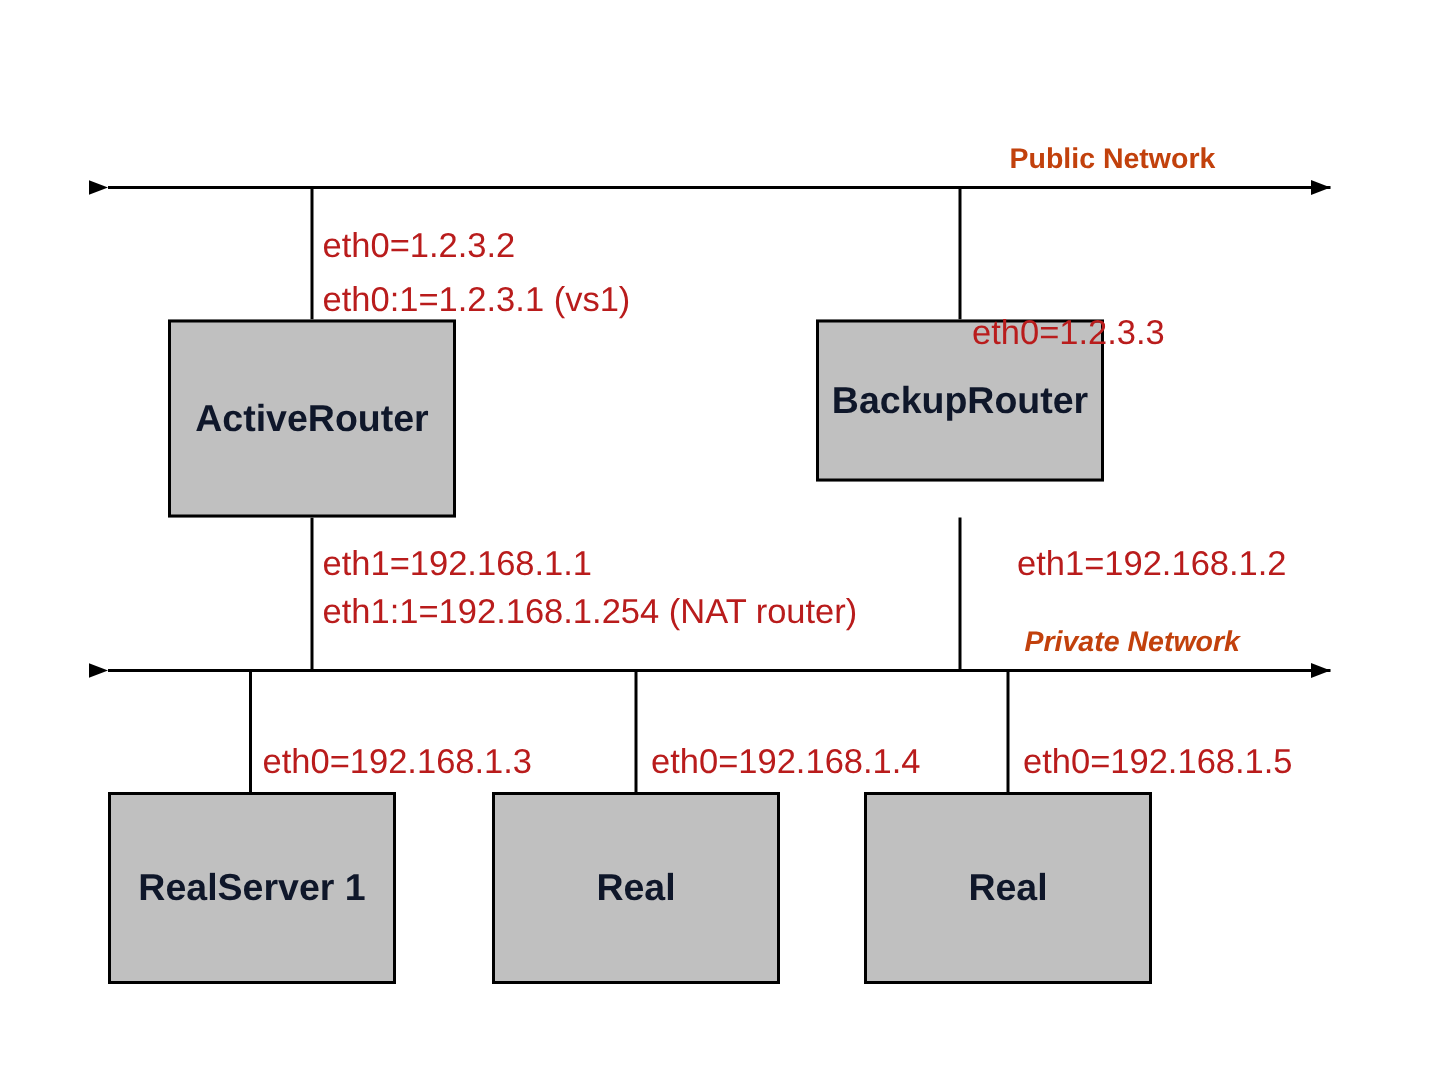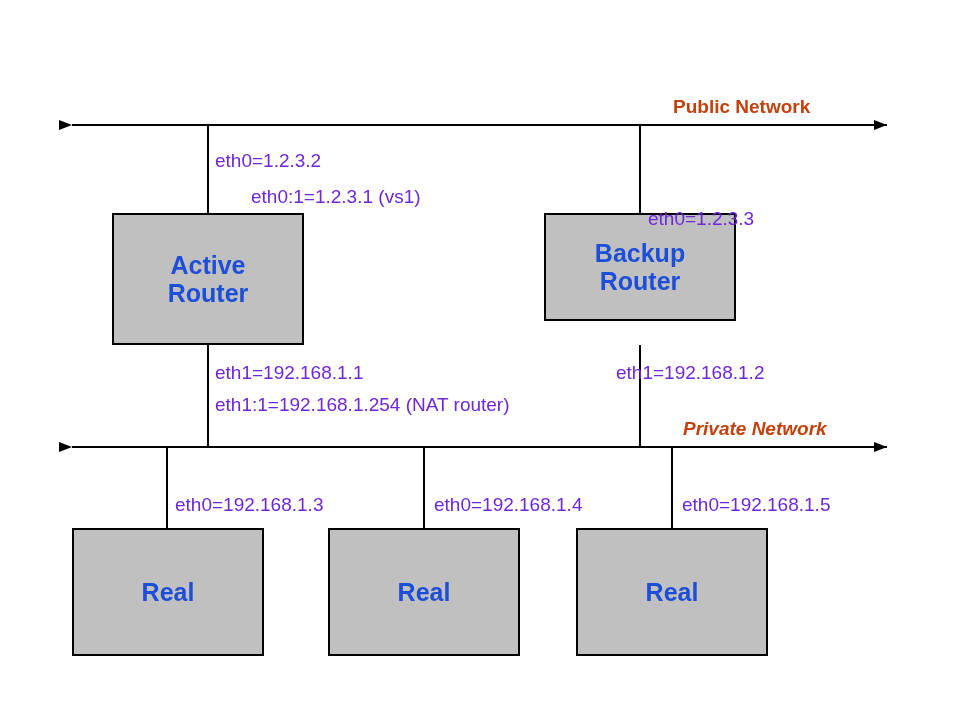--- a/index.html
+++ b/index.html
@@ -21,38 +21,38 @@
     top: 0;
     width: 959px;
     height: 719px;
   }
   .node-box {
     position: absolute;
     background: #c0c0c0;
     border: 2px solid #000000;
     box-sizing: border-box;
     display: flex;
-    flex-direction: column;
+    flex-direction: row;
     align-items: center;
     justify-content: center;
     font-weight: bold;
     font-size: 25px;
     line-height: 1.12;
-    color: #1d4ed8;
+    color: #0f172a;
     text-align: center;
     z-index: 3;
   }
   .node-line {
     display: block;
     white-space: nowrap;
   }
   .ann {
     position: absolute;
-    font-size: 19px;
-    color: #6d28d9;
+    font-size: 23px;
+    color: #b91c1c;
     white-space: nowrap;
     z-index: 4;
   }
   .bus-label {
     position: absolute;
     font-size: 19px;
     font-weight: bold;
     color: #c2410c;
     white-space: nowrap;
     z-index: 4;
@@ -91,35 +91,36 @@
       <div class="node-box" style="left: 112px; top: 213px; width: 192px; height: 132px;">
         <span class="node-line">Active</span>
         <span class="node-line">Router</span>
       </div>
       <div class="node-box" style="left: 544px; top: 213px; width: 192px; height: 108px;">
         <span class="node-line">Backup</span>
         <span class="node-line">Router</span>
       </div>
       <div class="node-box" style="left: 72px; top: 528px; width: 192px; height: 128px;">
         <span class="node-line">Real</span>
+        <span class="node-line">Server 1</span>
       </div>
       <div class="node-box" style="left: 328px; top: 528px; width: 192px; height: 128px;">
         <span class="node-line">Real</span>
       </div>
       <div class="node-box" style="left: 576px; top: 528px; width: 192px; height: 128px;">
         <span class="node-line">Real</span>
       </div>
     </div>
   <div id="annotations-container">
       <div class="ann" style="left: 215px; top: 150px;">eth0=1.2.3.2</div>
-      <div class="ann" style="left: 215px; top: 186px; margin-left: 36px;">eth0:1=1.2.3.1 (vs1)</div>
+      <div class="ann" style="left: 215px; top: 186px;">eth0:1=1.2.3.1 (vs1)</div>
       <div class="ann" style="left: 648px; top: 186px; margin-top: 22px;">eth0=1.2.3.3</div>
       <div class="ann" style="left: 215px; top: 362px;">eth1=192.168.1.1</div>
       <div class="ann" style="left: 215px; top: 394px;">eth1:1=192.168.1.254 (NAT router)</div>
-      <div class="ann" style="left: 616px; top: 362px;">eth1=192.168.1.2</div>
+      <div class="ann" style="left: 678px; top: 362px;">eth1=192.168.1.2</div>
       <div class="ann" style="left: 175px; top: 494px;">eth0=192.168.1.3</div>
       <div class="ann" style="left: 434px; top: 494px;">eth0=192.168.1.4</div>
       <div class="ann" style="left: 682px; top: 494px;">eth0=192.168.1.5</div>
     </div>
   <div id="bus-labels-container">
       <div class="bus-label" style="left: 673px; top: 96px;">Public Network</div>
       <div class="bus-label" style="left: 683px; top: 418px; font-style: italic;">Private Network</div>
     </div>
 
 </div>

